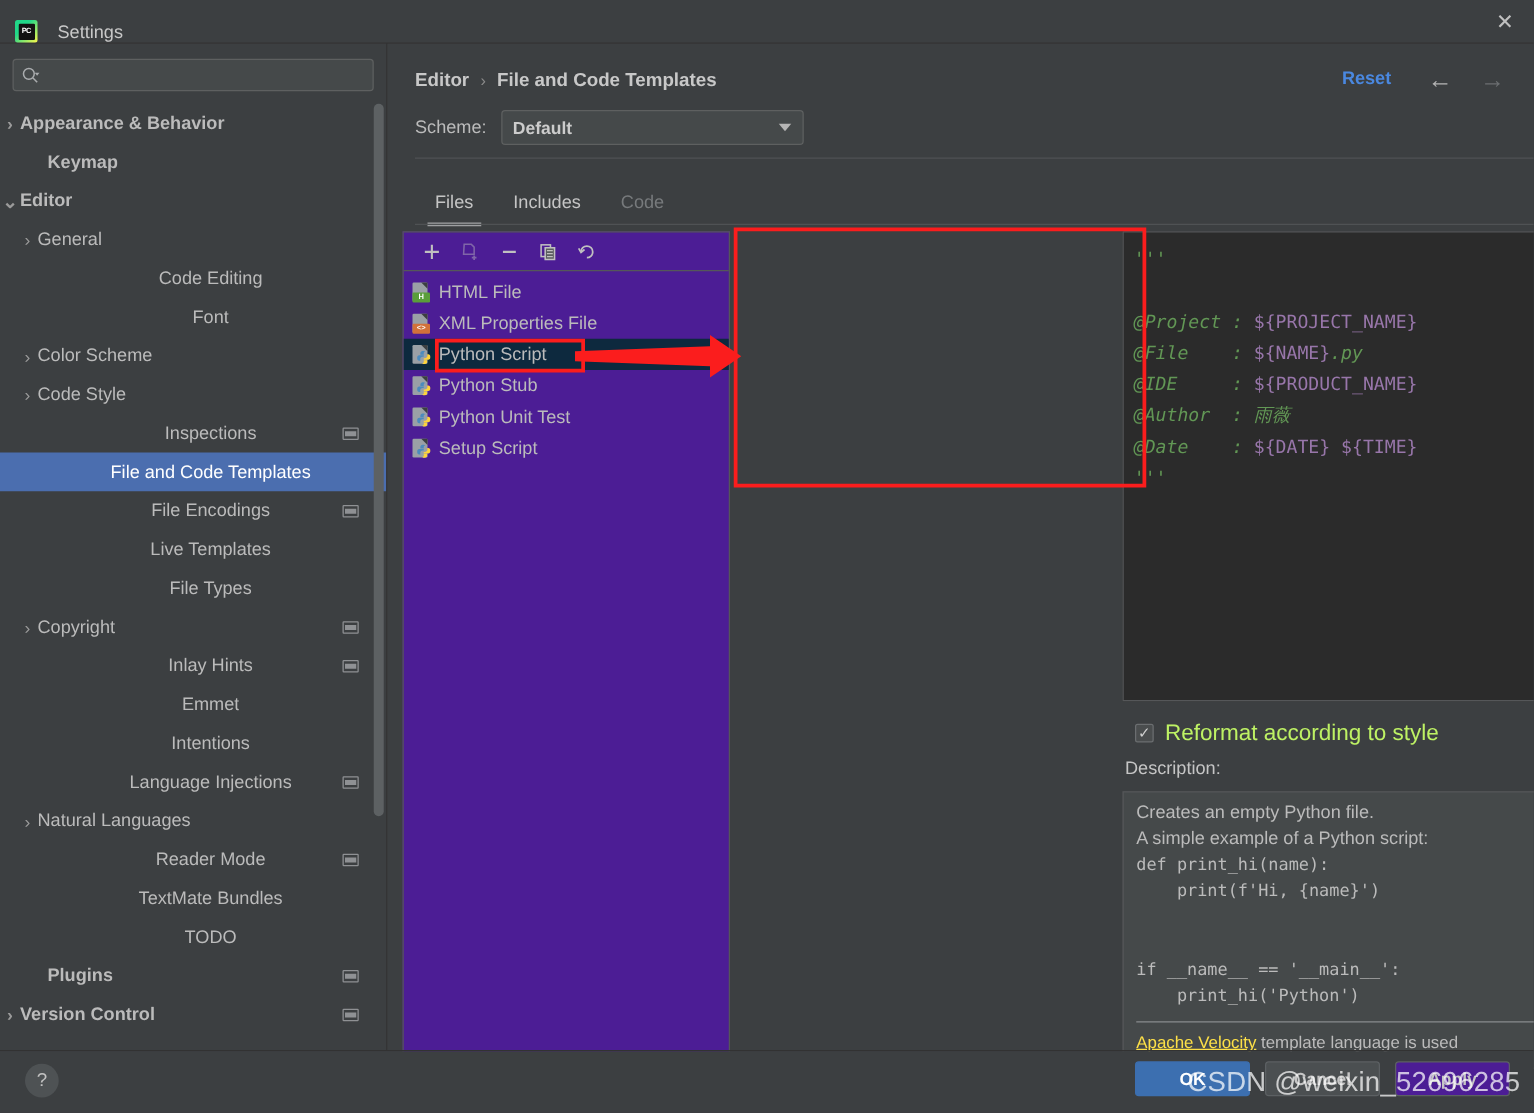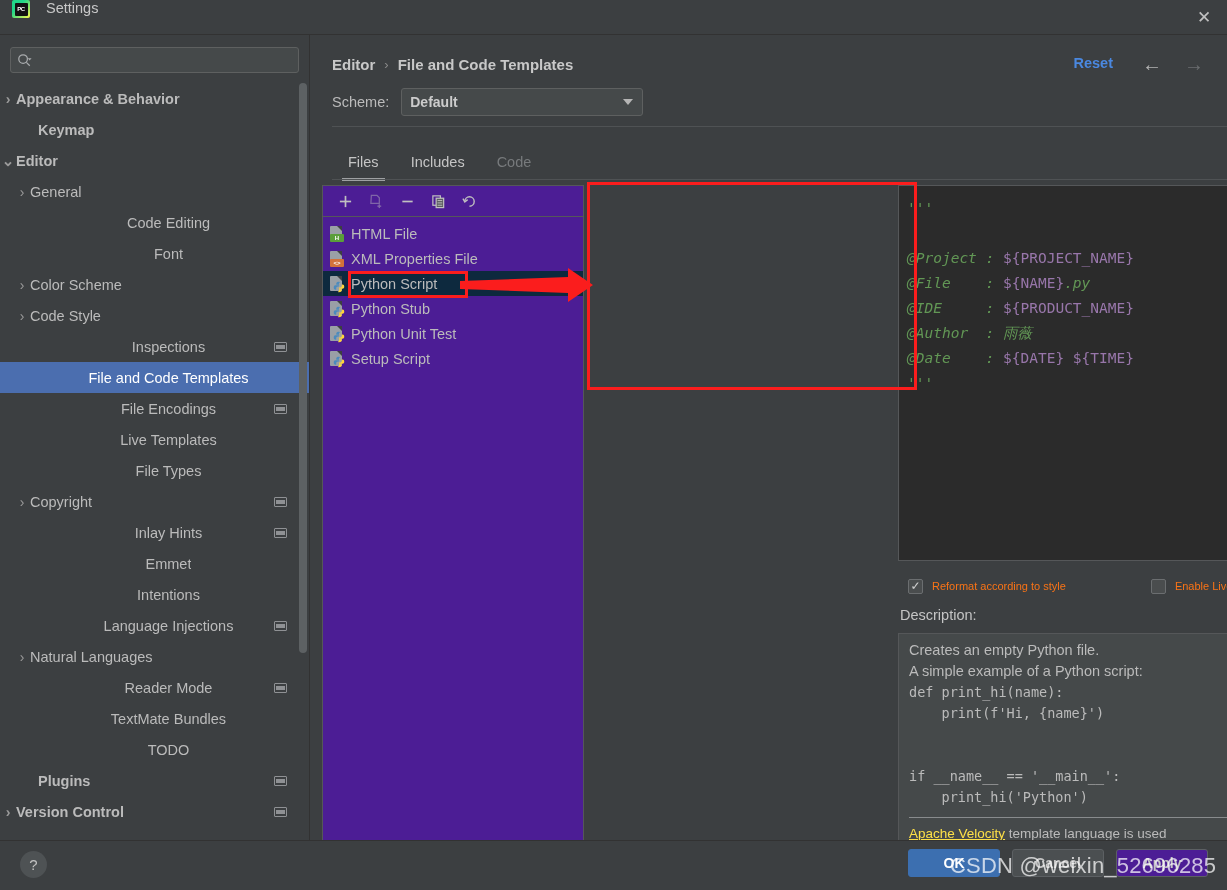--- a/index.html
+++ b/index.html
@@ -9,21 +9,21 @@
     font-family: "Liberation Sans", sans-serif;
     overflow: hidden;
   }
   body { position: relative; color: #bbbbbb; font-size: 14px; }
 
   
   #titlebar {
     position: absolute; left: 0; top: 0; width: 1227px; height: 35px;
     background: #3c3f41;
     border-bottom: 1px solid #323232;
-    display: flex; align-items: flex-start;
+    display: flex; align-items: flex-end;
   }
   #app-icon {
     width: 18px; height: 18px; margin-left: 12px;
     border-radius: 2px; position: relative;
     background: linear-gradient(135deg,#21d789 0%,#21d789 35%,#fcf84a 100%);
     display: flex; align-items: center; justify-content: center;
   }
   #app-icon .inner {
     width: 13px; height: 13px; background: #121212; border-radius: 1px;
     display:flex; align-items:center; justify-content:center;
@@ -225,21 +225,21 @@
   #checkrow {
     position: absolute; left: 588px; top: 538px; width: 623px; height: 26px;
     display: flex; align-items: center;
   }
   .cb {
     width: 15px; height: 15px; border: 1px solid #6b6e70;
     background: #4a4d4e; border-radius: 2px; margin-right: 9px;
     display: flex; align-items: center; justify-content: center;
     color: #d0d0d0; font-size: 12px;
   }
-  .cb-label { font-size: 11px; color: #f97316; }
+  .cb-label { font-size: 18px; color: #bef264; }
   .cb-group { display: flex; align-items: center; }
 
   #desc-label { position: absolute; left: 590px; top: 572px; font-size: 14.5px; color: #c5c5c5; }
   #desc-box {
     position: absolute; left: 588px; top: 598px; width: 623px; height: 222px;
     background: #45494a; border: 1px solid #555759; overflow: hidden;
   }
   #desc-text {
     padding: 6px 10px; font-size: 14.5px; color: #bbbbbb; line-height: 21px;
   }

